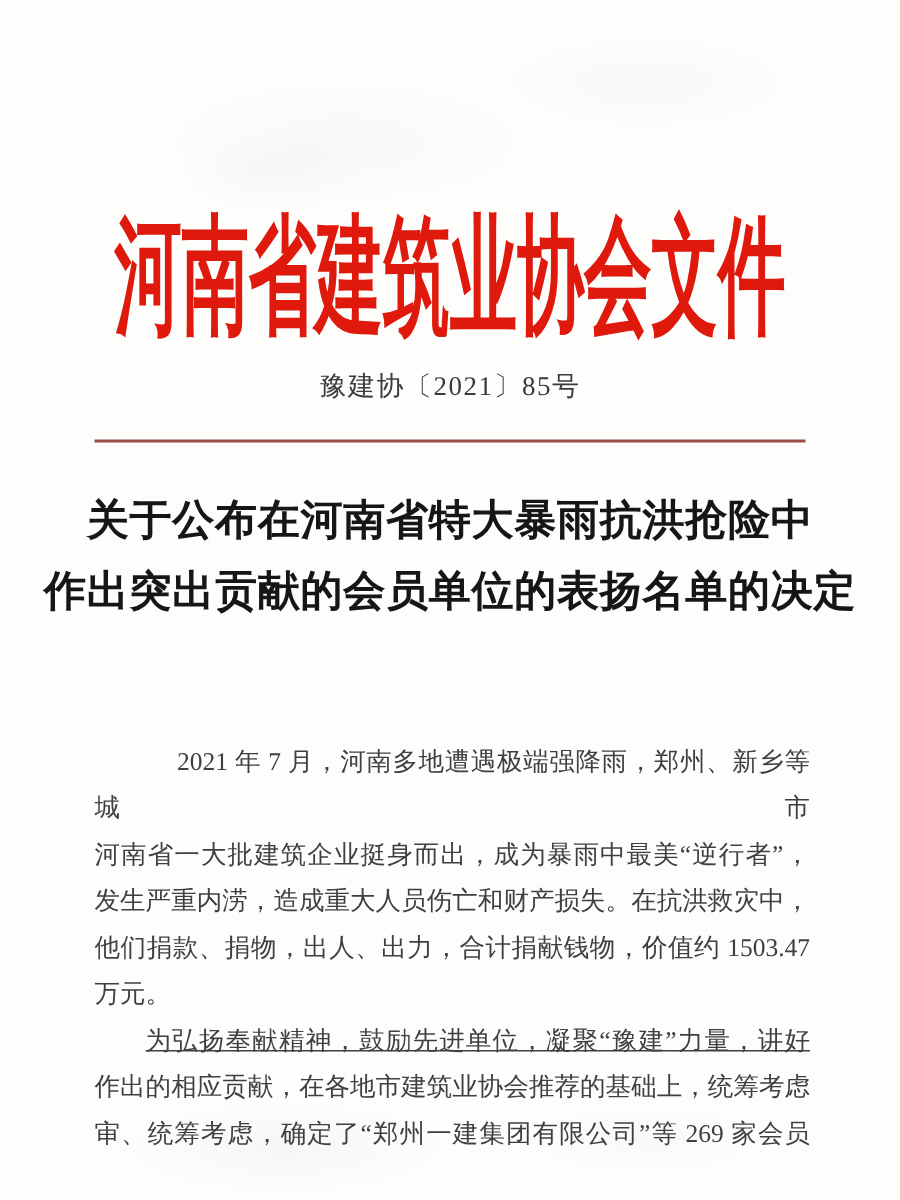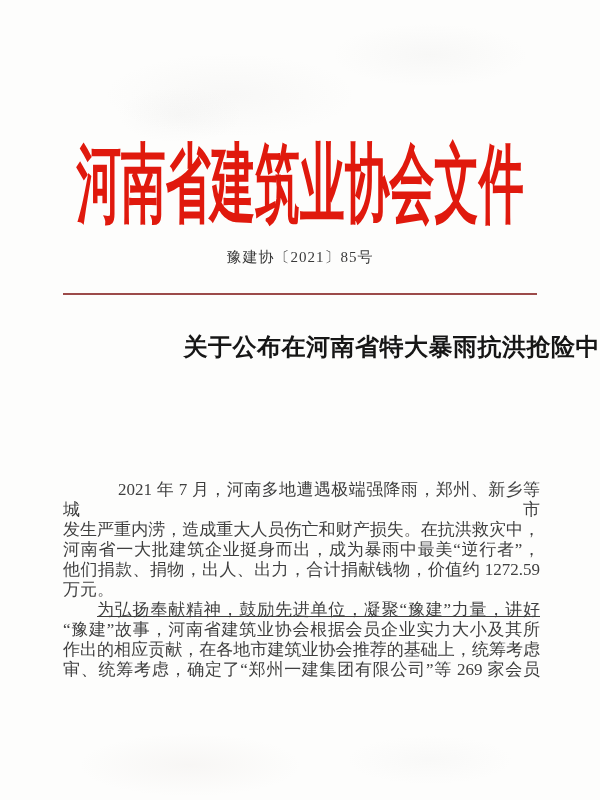--- a/index.html
+++ b/index.html
@@ -43,55 +43,55 @@
     transform: scaleX(0.52);
     transform-origin: center center;
     letter-spacing: 0px;
   }
 
   
   .doc-number {
     position: absolute;
     top: 246px; left: 0; right: 0;
     text-align: center;
-    font-size: 15px;
+    font-size: 18px;
     line-height: 22px;
     color: #3a3a3a;
     letter-spacing: 1px;
   }
 
   
   .red-rule {
     position: absolute;
     top: 293px; left: 63px;
     width: 474px;
     height: 2px;
     background: #9c4a4a;
   }
 
   
   .subject {
     position: absolute;
     top: 324px; left: 0; right: 0;
-    text-align: right;
+    text-align: center;
     font-weight: 700;
     color: #161616;
-    font-size: 24px;
+    font-size: 28px;
     line-height: 47px;
     letter-spacing: 0.5px;
   }
 
   
   .body-text {
     position: absolute;
-    top: 480px;
+    top: 492px;
     left: 63px;
     width: 477px;
     font-size: 17px;
-    line-height: 20px;
+    line-height: 31px;
     color: #3f3f3f;
   }
   .line {
     text-align: justify;
     text-align-last: justify;
   }
   .line.flush-left { text-align-last: left; }
   .line.indent-p1 { text-indent: 55px; }
   .line.indent-p2 { text-indent: 34px; text-decoration: underline; }
 </style>
@@ -103,28 +103,28 @@
   <div class="header-title">
     <span class="header-title-text">河南省建筑业协会文件</span>
   </div>
 
   <div class="doc-number">豫建协〔2021〕85号</div>
 
   <div class="red-rule"></div>
 
   <div class="subject">
     <div>关于公布在河南省特大暴雨抗洪抢险中</div>
+    <div>作出突出贡献的会员单位的表扬名单的决定</div>
   </div>
 
   <div class="body-text">
     <div class="line indent-p1">2021 年 7 月，河南多地遭遇极端强降雨，郑州、新乡等城市</div>
+    <div class="line">河南省一大批建筑企业挺身而出，成为暴雨中最美“逆行者”，</div>
     <div class="line">发生严重内涝，造成重大人员伤亡和财产损失。在抗洪救灾中，</div>
-    <div class="line">河南省一大批建筑企业挺身而出，成为暴雨中最美“逆行者”，</div>
-    <div class="line">他们捐款、捐物，出人、出力，合计捐献钱物，价值约 1272.59</div>
+    <div class="line">他们捐款、捐物，出人、出力，合计捐献钱物，价值约 1503.47</div>
     <div class="line flush-left">万元。</div>
 
     <div class="line indent-p2">为弘扬奉献精神，鼓励先进单位，凝聚“豫建”力量，讲好</div>
-    <div class="line">“豫建”故事，河南省建筑业协会根据会员企业实力大小及其所</div>
     <div class="line">作出的相应贡献，在各地市建筑业协会推荐的基础上，统筹考虑</div>
     <div class="line">审、统筹考虑，确定了“郑州一建集团有限公司”等 269 家会员</div>
   </div>
 
 </div>
 
 </body></html>

